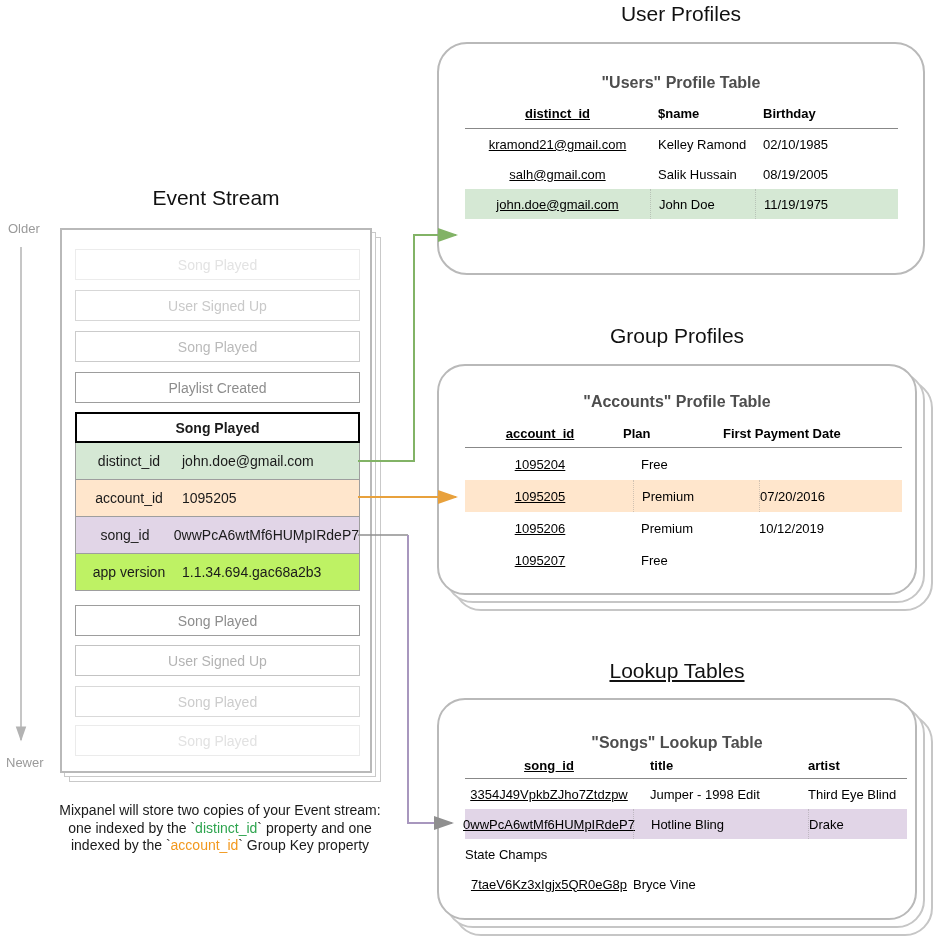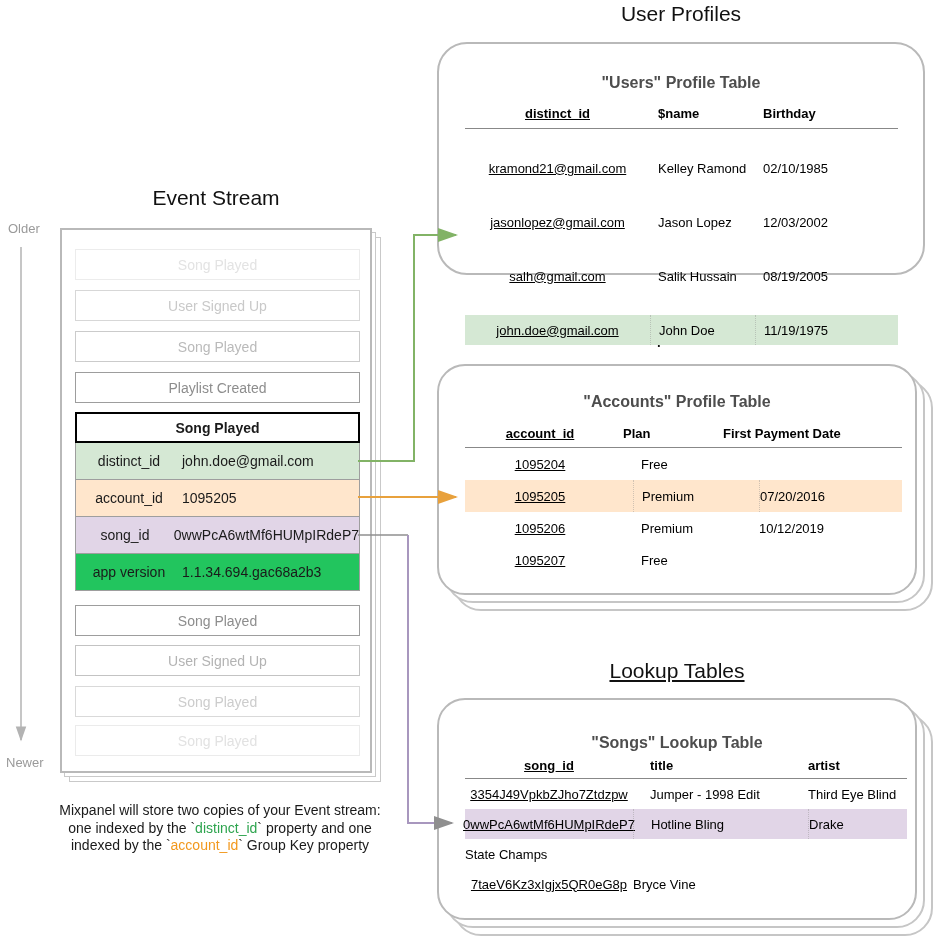--- a/index.html
+++ b/index.html
@@ -53,21 +53,21 @@
   }
   .prop-row {
     height: 37px; display: flex; align-items: center;
     border: 1px solid #9e9e9e; border-top: none; font-size: 14px; color: #1a1a1a;
   }
   .prop-key { width: 106px; text-align: center; }
   .prop-val { flex: 1; }
   .prop-green  { background: #d5e8d4; }
   .prop-orange { background: #ffe6cc; }
   .prop-purple { background: #e1d5e7; }
-  .prop-plain  { background: #22c55e; }
+  .prop-plain  { background: #bef264; }
 
   
   .panel { position: absolute; background: #fff; border: 2px solid #b9b9b9; border-radius: 30px; }
   .panel-shadow { position: absolute; background: #fff; border: 2px solid #c6c6c6; border-radius: 30px; }
   .p1 { left: 437px; top: 42px;  width: 488px; height: 233px; }
   .p2 { left: 437px; top: 364px; width: 480px; height: 231px; border-radius: 28px; }
   .p2s1 { left: 445px; top: 372px; width: 480px; height: 231px; border-radius: 28px; }
   .p2s2 { left: 453px; top: 380px; width: 480px; height: 231px; border-radius: 28px; }
   .p3 { left: 437px; top: 698px; width: 480px; height: 222px; border-radius: 28px; }
   .p3s1 { left: 445px; top: 706px; width: 480px; height: 222px; border-radius: 28px; }
@@ -80,21 +80,21 @@
   .tbl { position: absolute; font-size: 13px; }
   .t1 { left: 465px; top: 99px;  width: 433px; }
   .t2 { left: 465px; top: 419px; width: 437px; }
   .t3 { left: 465px; top: 752px; width: 442px; }
   .tbl-header { display: flex; font-weight: bold; }
   .t1 .tbl-header { height: 29px; }
   .t2 .tbl-header { height: 28px; }
   .t3 .tbl-header { height: 26px; }
   .rule { height: 0; border-top: 1px solid #888; }
   .tbl-row { display: flex; }
-  .t1 .tbl-row { height: 30px; margin-top: 24px; }
+  .t1 .tbl-row { height: 30px; }
   .t2 .tbl-row { height: 32px; gap: 18px; }
   .t3 .tbl-row { height: 30px; }
   .cell { display: flex; align-items: center; height: 100%; }
   .center { justify-content: center; text-align: center; }
   .u { text-decoration: underline; }
   
   .cA1 { width: 185px; } .cB1 { width: 105px; padding-left: 8px; } .cC1 { flex: 1; padding-left: 8px; }
   
   .cA2 { width: 150px; } .cB2 { width: 108px; padding-left: 8px; } .cC2 { flex: 1; }
   
@@ -175,25 +175,20 @@
       <div class="cell cB1">$name</div>
       <div class="cell cC1">Birthday</div>
     </div>
     <div class="rule"></div>
     <div class="tbl-row">
       <div class="cell cA1 center u">kramond21@gmail.com</div>
       <div class="cell cB1">Kelley Ramond</div>
       <div class="cell cC1">02/10/1985</div>
     </div>
     <div class="tbl-row">
-      <div class="cell cA1 center u">jasonlopez@gmail.com</div>
-      <div class="cell cB1">Jason Lopez</div>
-      <div class="cell cC1">12/03/2002</div>
-    </div>
-    <div class="tbl-row">
       <div class="cell cA1 center u">salh@gmail.com</div>
       <div class="cell cB1">Salik Hussain</div>
       <div class="cell cC1">08/19/2005</div>
     </div>
     <div class="tbl-row hl hl-green">
       <div class="cell cA1 center u">john.doe@gmail.com</div>
       <div class="cell cB1">John Doe</div>
       <div class="cell cC1">11/19/1975</div>
     </div>
   </div>

